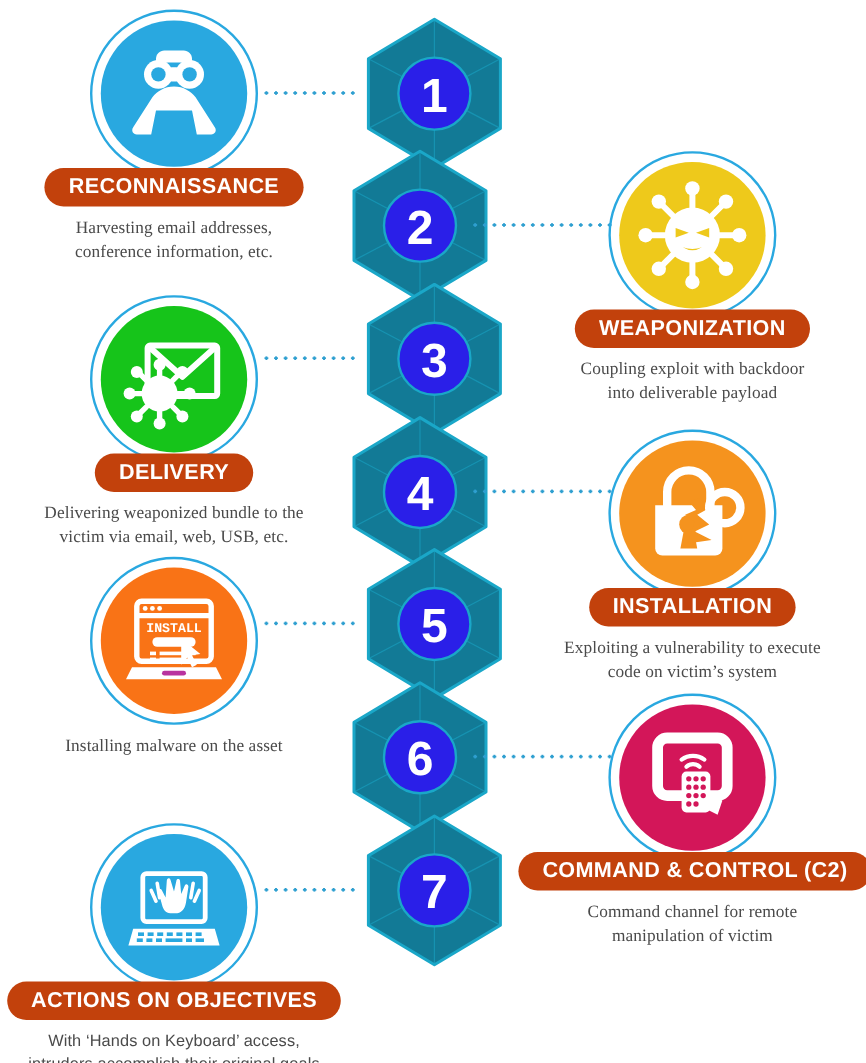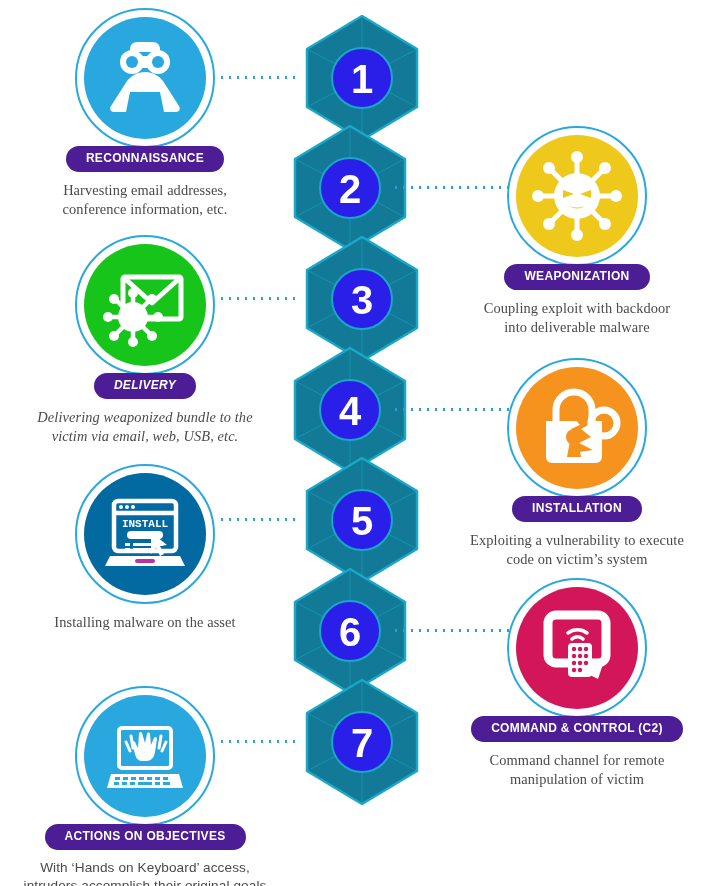--- a/index.html
+++ b/index.html
@@ -28,23 +28,23 @@
   }
   .icon-disc{
     position:absolute;left:9px;top:9px;width:122px;height:122px;
     border-radius:50%;
     display:flex;align-items:center;justify-content:center;
   }
   .icon-disc svg{display:block;}
 
   .badge{
     display:inline-block;
-    background:#4c1d95;
+    background:#c2410c;
     color:#ffffff;
-    font-size:12px;
+    font-size:18px;
     font-weight:bold;
     letter-spacing:.3px;
     padding:6px 20px 7px 20px;
     border-radius:17px;
     margin-top:-10px;
     position:relative;
     white-space:nowrap;
     line-height:1.05;
   }
   .caption{
@@ -191,24 +191,24 @@
         <g fill="#eec91b">
           <path d="M36 44l11 4-11 4z"></path>
           <path d="M64 44l-11 4 11 4z"></path>
           <path d="M42 60q8 5 16 0-8 3-16 0z"></path>
         </g>
       </svg>
     </div>
   </div>
   <div class="badge">WEAPONIZATION</div>
   <div class="caption" style="white-space:pre-line;">Coupling exploit with backdoor
-into deliverable malware</div>
-</div>
-
-<div class="stage left" style="top:235px;font-style:italic;">
+into deliverable payload</div>
+</div>
+
+<div class="stage left" style="top:246px;">
   <div class="icon-wrap">
     <div class="icon-ring"></div>
     <div class="icon-disc" style="background:#16c41a;">
       <svg width="100" height="100" viewBox="0 0 100 100">
         <g fill="none" stroke="#ffffff" stroke-width="5" stroke-linejoin="round">
           <rect x="28" y="22" width="58" height="42" rx="2"></rect>
           <polyline points="28,22 57,48 86,22"></polyline>
         </g>
         <g fill="#ffffff">
           <circle cx="38" cy="62" r="15"></circle>
@@ -262,21 +262,21 @@
     </div>
   </div>
   <div class="badge">INSTALLATION</div>
   <div class="caption" style="white-space:pre-line;">Exploiting a vulnerability to execute
 code on victim’s system</div>
 </div>
 
 <div class="stage left" style="top:464px;">
   <div class="icon-wrap">
     <div class="icon-ring"></div>
-    <div class="icon-disc" style="background:#0369a1;">
+    <div class="icon-disc" style="background:#f97316;">
       <svg width="100" height="100" viewBox="0 0 100 100">
         <g fill="none" stroke="#ffffff" stroke-width="4.5" stroke-linejoin="round">
           <rect x="19" y="17" width="62" height="50" rx="4"></rect>
           <line x1="19" y1="29" x2="81" y2="29"></line>
         </g>
         <g fill="#ffffff">
           <circle cx="26" cy="23" r="2"></circle>
             <circle cx="32" cy="23" r="2"></circle>
             <circle cx="38" cy="23" r="2"></circle>
           <text x="50" y="43" font-family="Liberation Mono, monospace" font-size="11" font-weight="bold" text-anchor="middle" fill="#ffffff">INSTALL</text>

